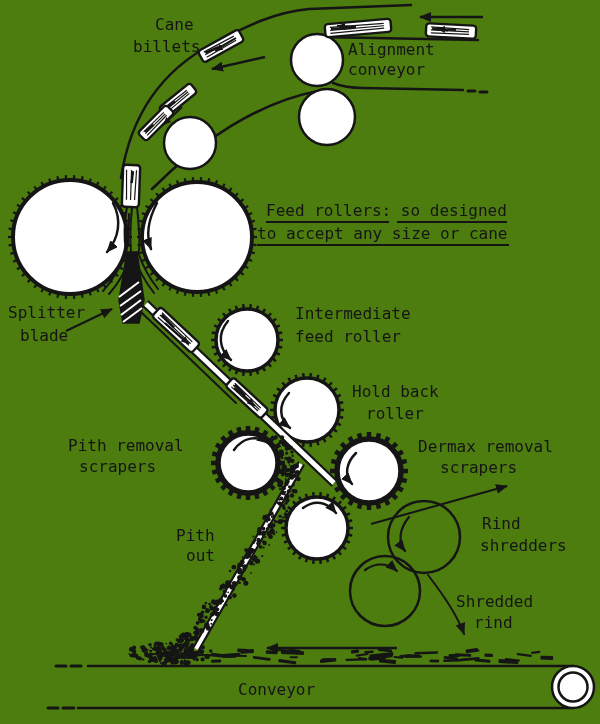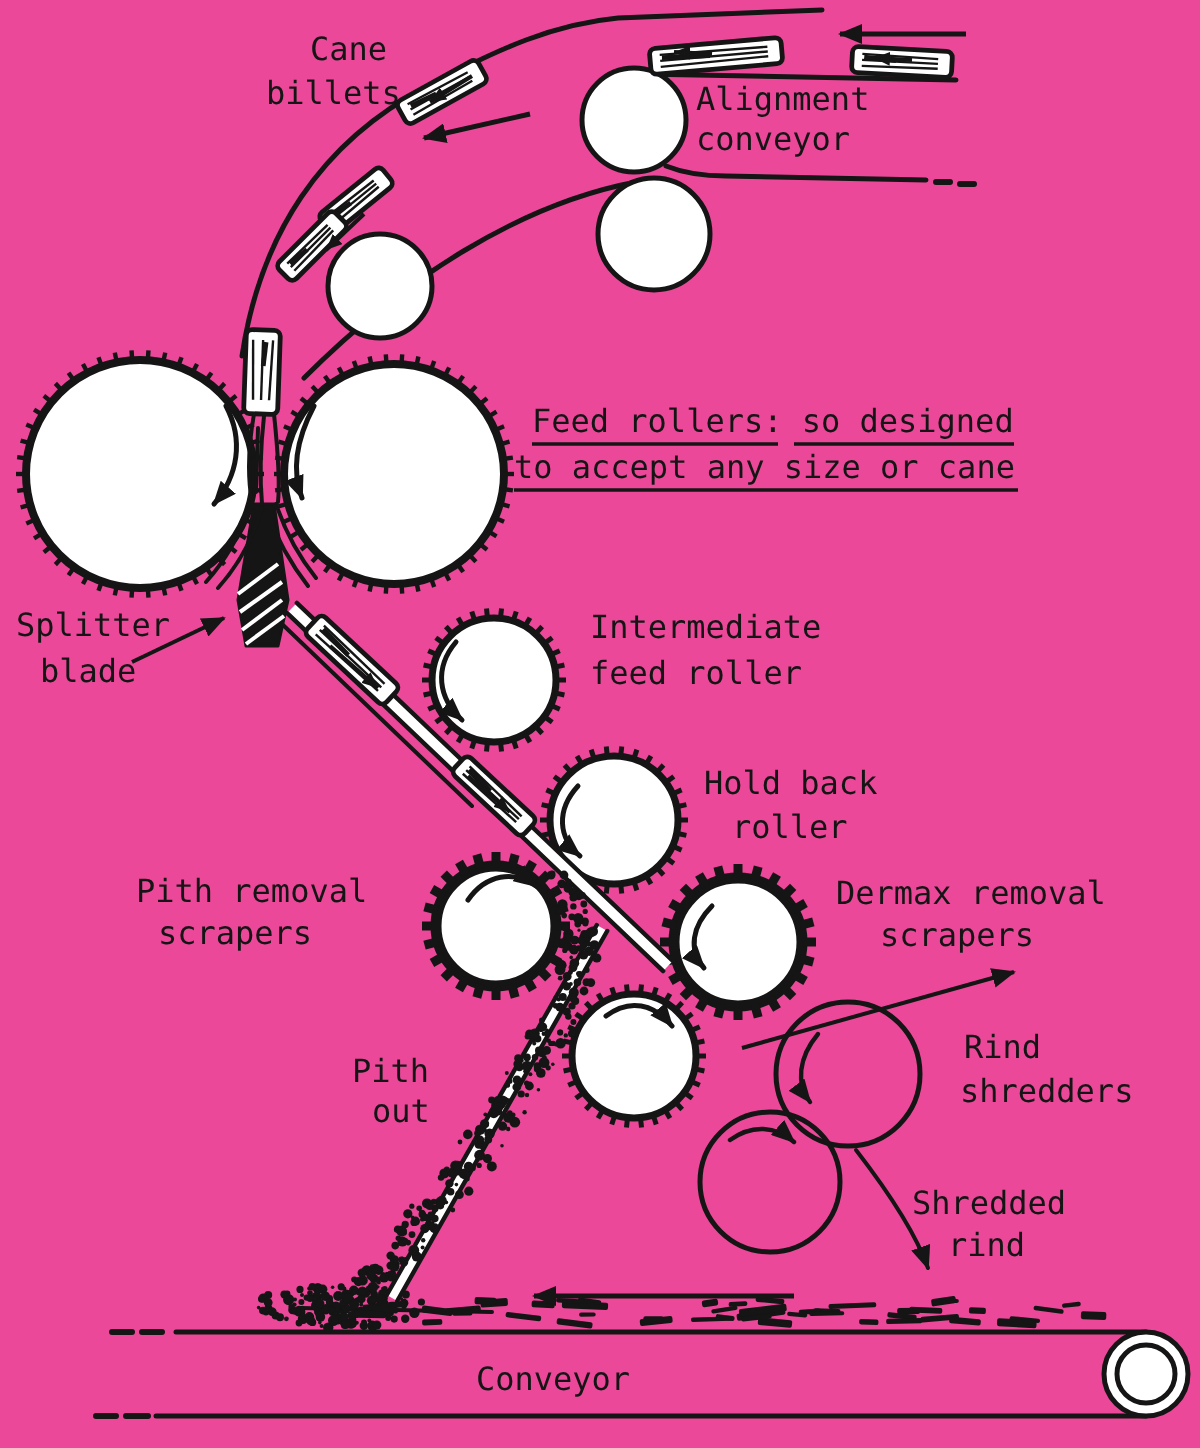--- a/index.html
+++ b/index.html
@@ -1,16 +1,16 @@
 <!DOCTYPE html>
 <html><head>
 <meta charset="utf-8">
 <style>
   html,body{margin:0;padding:0;background:#ffffff;}
-  .page{width:600px;height:724px;background:#ec4899;position:relative;overflow:hidden;}
+  .page{width:600px;height:724px;background:#4d7c0f;position:relative;overflow:hidden;}
   figure{margin:0;}
   svg text{font-family:"DejaVu Sans Mono", monospace;}
 </style>
 </head>
 <body>
 
 <div class="page">
   <figure>
     <svg id="diagram-svg" xmlns="http://www.w3.org/2000/svg" width="600" height="724" viewBox="0 0 600 724">
         <defs>

